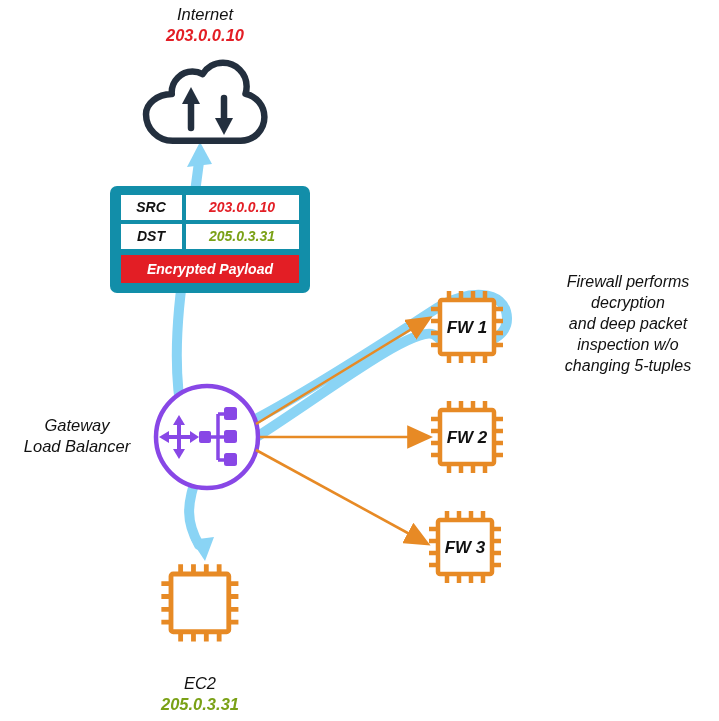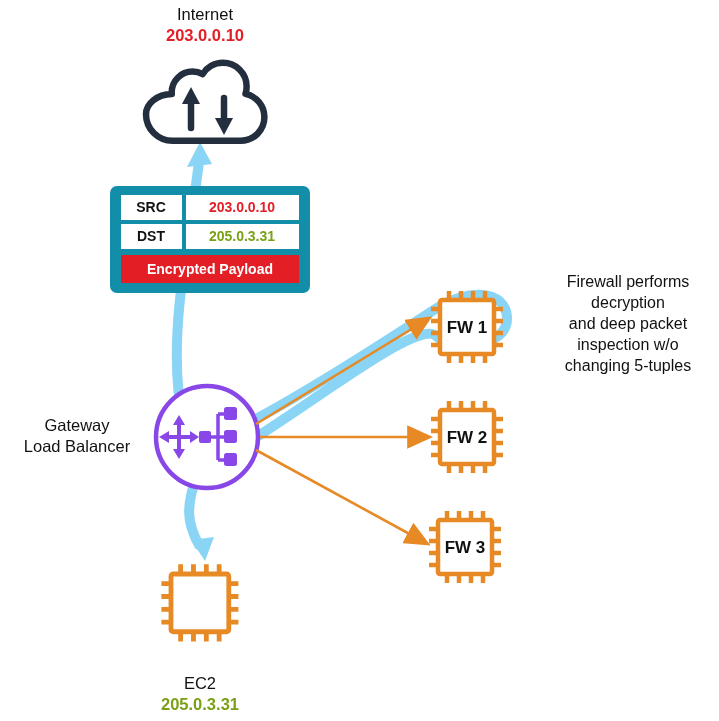--- a/index.html
+++ b/index.html
@@ -1,16 +1,16 @@
 <!DOCTYPE html>
 <html><head>
 <meta charset="utf-8">
 <style>
   html,body{margin:0;padding:0;background:#ffffff;}
-  .stage{position:relative;width:719px;height:721px;background:#ffffff;overflow:hidden;}
+  .stage{position:relative;width:719px;height:721px;background:#ffffff;overflow:hidden;font-style:italic;}
   svg{display:block;}
   text{font-family:"Liberation Sans","DejaVu Sans",sans-serif;}
   .lbl{font-size:16.5px;fill:#111111;}
   .ip-red{font-size:16.5px;font-weight:bold;fill:#E31E25;}
   .ip-green{font-size:16.5px;font-weight:bold;fill:#7AA116;}
   .cell-lbl{font-size:14px;font-weight:bold;fill:#111111;}
   .cell-red{font-size:14px;font-weight:bold;fill:#E31E25;}
   .cell-green{font-size:14px;font-weight:bold;fill:#7AA116;}
   .payload-txt{font-size:14px;font-weight:bold;fill:#ffffff;}
   .fw-lbl{font-size:17px;font-weight:bold;fill:#111111;}

